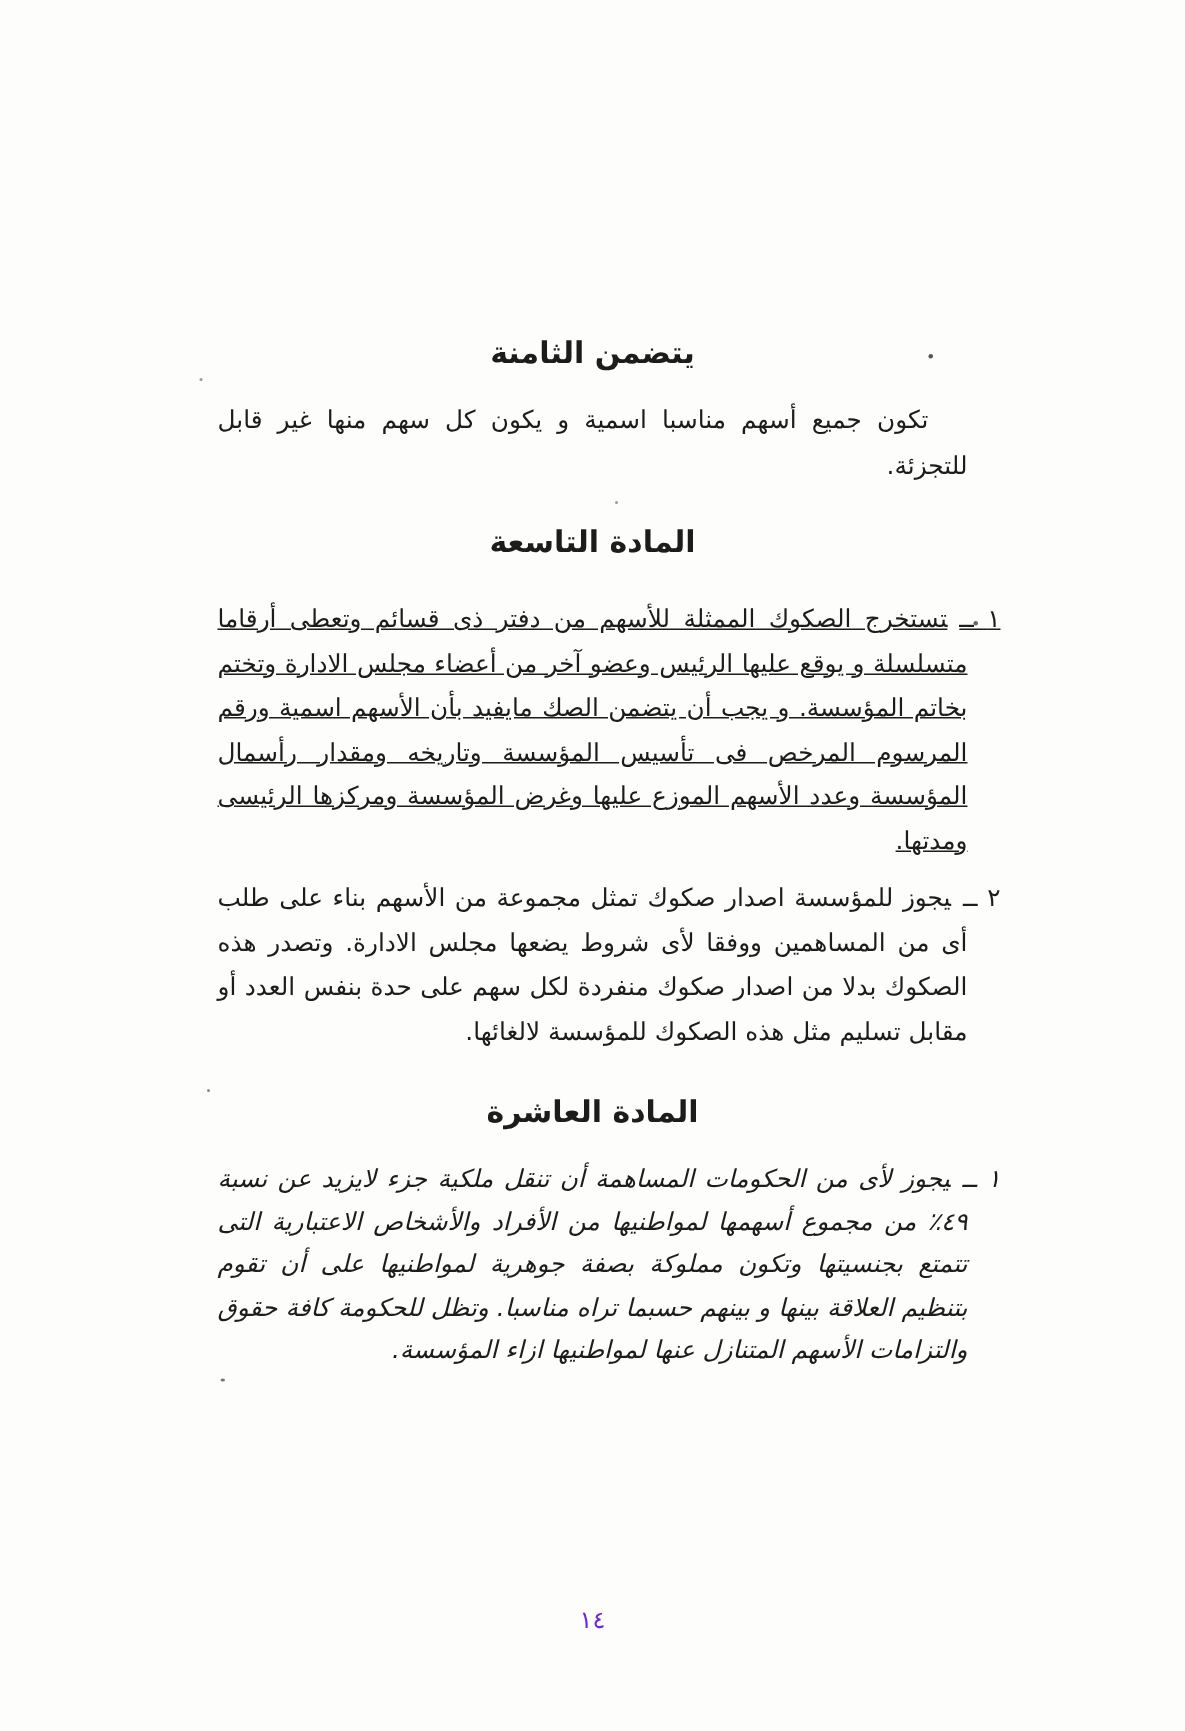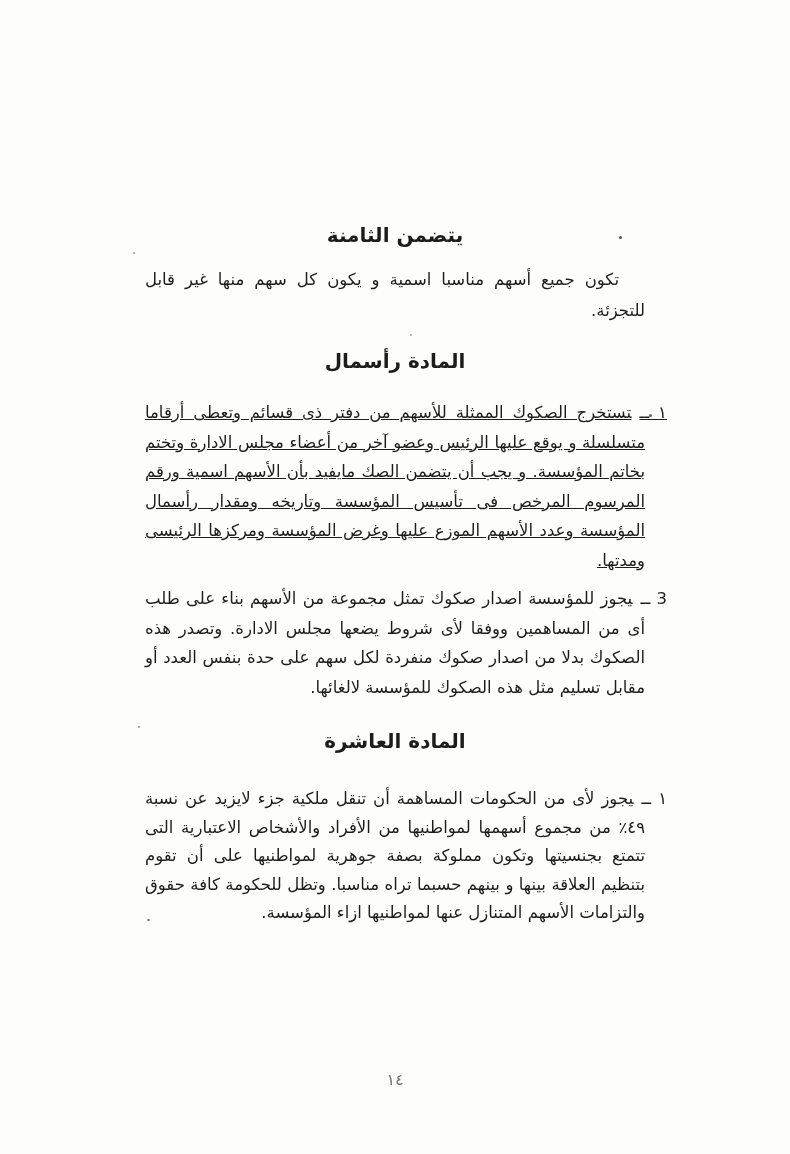--- a/index.html
+++ b/index.html
@@ -53,30 +53,30 @@
     text-indent: -22px;
   }
   .item-number {
     white-space: nowrap;
     padding-left: 8px;
   }
   .spacer-h9   { margin-top: 22px; }
   .spacer-i91  { margin-top: 23px; text-decoration: underline; }
   .spacer-i92  { margin-top: 9px;  }
   .spacer-h10  { margin-top: 26px; }
-  .spacer-i101 { margin-top: 30px; }
+  .spacer-i101 { margin-top: 17px; font-style: italic; }
   .numbered-item.tight { line-height: 28.5px; }
   .page-number {
     position: absolute;
     top: 1070px;
     left: 0;
     width: 790px;
     text-align: center;
     font-size: 16px;
-    color: #737373;
+    color: #6d28d9;
     direction: rtl;
   }
   
   .speck {
     position: absolute;
     background: #777;
     border-radius: 50%;
   }
   .s1 { left: 619px; top: 236px; width: 3px; height: 3px; background:#555; }
   .s2 { left: 133px; top: 252px; width: 2px; height: 2px; background:#999; }
@@ -89,25 +89,25 @@
 <body>
 
 <div class="page">
 
   <div class="content">
 
     <h2 class="article-title">يتضمن الثامنة</h2>
 
     <p class="para indent-first">تكون جميع أسهم مناسبا اسمية و يكون كل سهم منها غير قابل للتجزئة.</p>
 
-    <h2 class="article-title spacer-h9">المادة رأسمال</h2>
+    <h2 class="article-title spacer-h9">المادة التاسعة</h2>
 
     <p class="numbered-item spacer-i91"><span class="item-number">١ ــ</span><span>تستخرج الصكوك الممثلة للأسهم من دفتر ذى قسائم وتعطى أرقاما متسلسلة و يوقع عليها الرئيس وعضو آخر من أعضاء مجلس الادارة وتختم بخاتم المؤسسة. و يجب أن يتضمن الصك مايفيد بأن الأسهم اسمية ورقم المرسوم المرخص فى تأسيس المؤسسة وتاريخه ومقدار رأسمال المؤسسة وعدد الأسهم الموزع عليها وغرض المؤسسة ومركزها الرئيسى ومدتها.</span></p>
 
-    <p class="numbered-item spacer-i92"><span class="item-number">3 ــ</span><span>يجوز للمؤسسة اصدار صكوك تمثل مجموعة من الأسهم بناء على طلب أى من المساهمين ووفقا لأى شروط يضعها مجلس الادارة. وتصدر هذه الصكوك بدلا من اصدار صكوك منفردة لكل سهم على حدة بنفس العدد أو مقابل تسليم مثل هذه الصكوك للمؤسسة لالغائها.</span></p>
+    <p class="numbered-item spacer-i92"><span class="item-number">٢ ــ</span><span>يجوز للمؤسسة اصدار صكوك تمثل مجموعة من الأسهم بناء على طلب أى من المساهمين ووفقا لأى شروط يضعها مجلس الادارة. وتصدر هذه الصكوك بدلا من اصدار صكوك منفردة لكل سهم على حدة بنفس العدد أو مقابل تسليم مثل هذه الصكوك للمؤسسة لالغائها.</span></p>
 
     <h2 class="article-title spacer-h10">المادة العاشرة</h2>
 
     <p class="numbered-item tight spacer-i101"><span class="item-number">١ ــ</span><span>يجوز لأى من الحكومات المساهمة أن تنقل ملكية جزء لايزيد عن نسبة ٤٩٪ من مجموع أسهمها لمواطنيها من الأفراد والأشخاص الاعتبارية التى تتمتع بجنسيتها وتكون مملوكة بصفة جوهرية لمواطنيها على أن تقوم بتنظيم العلاقة بينها و بينهم حسبما تراه مناسبا. وتظل للحكومة كافة حقوق والتزامات الأسهم المتنازل عنها لمواطنيها ازاء المؤسسة.</span></p>
 
   </div>
 
   <div class="page-number">١٤</div>
 
   <div class="speck s1"></div>

